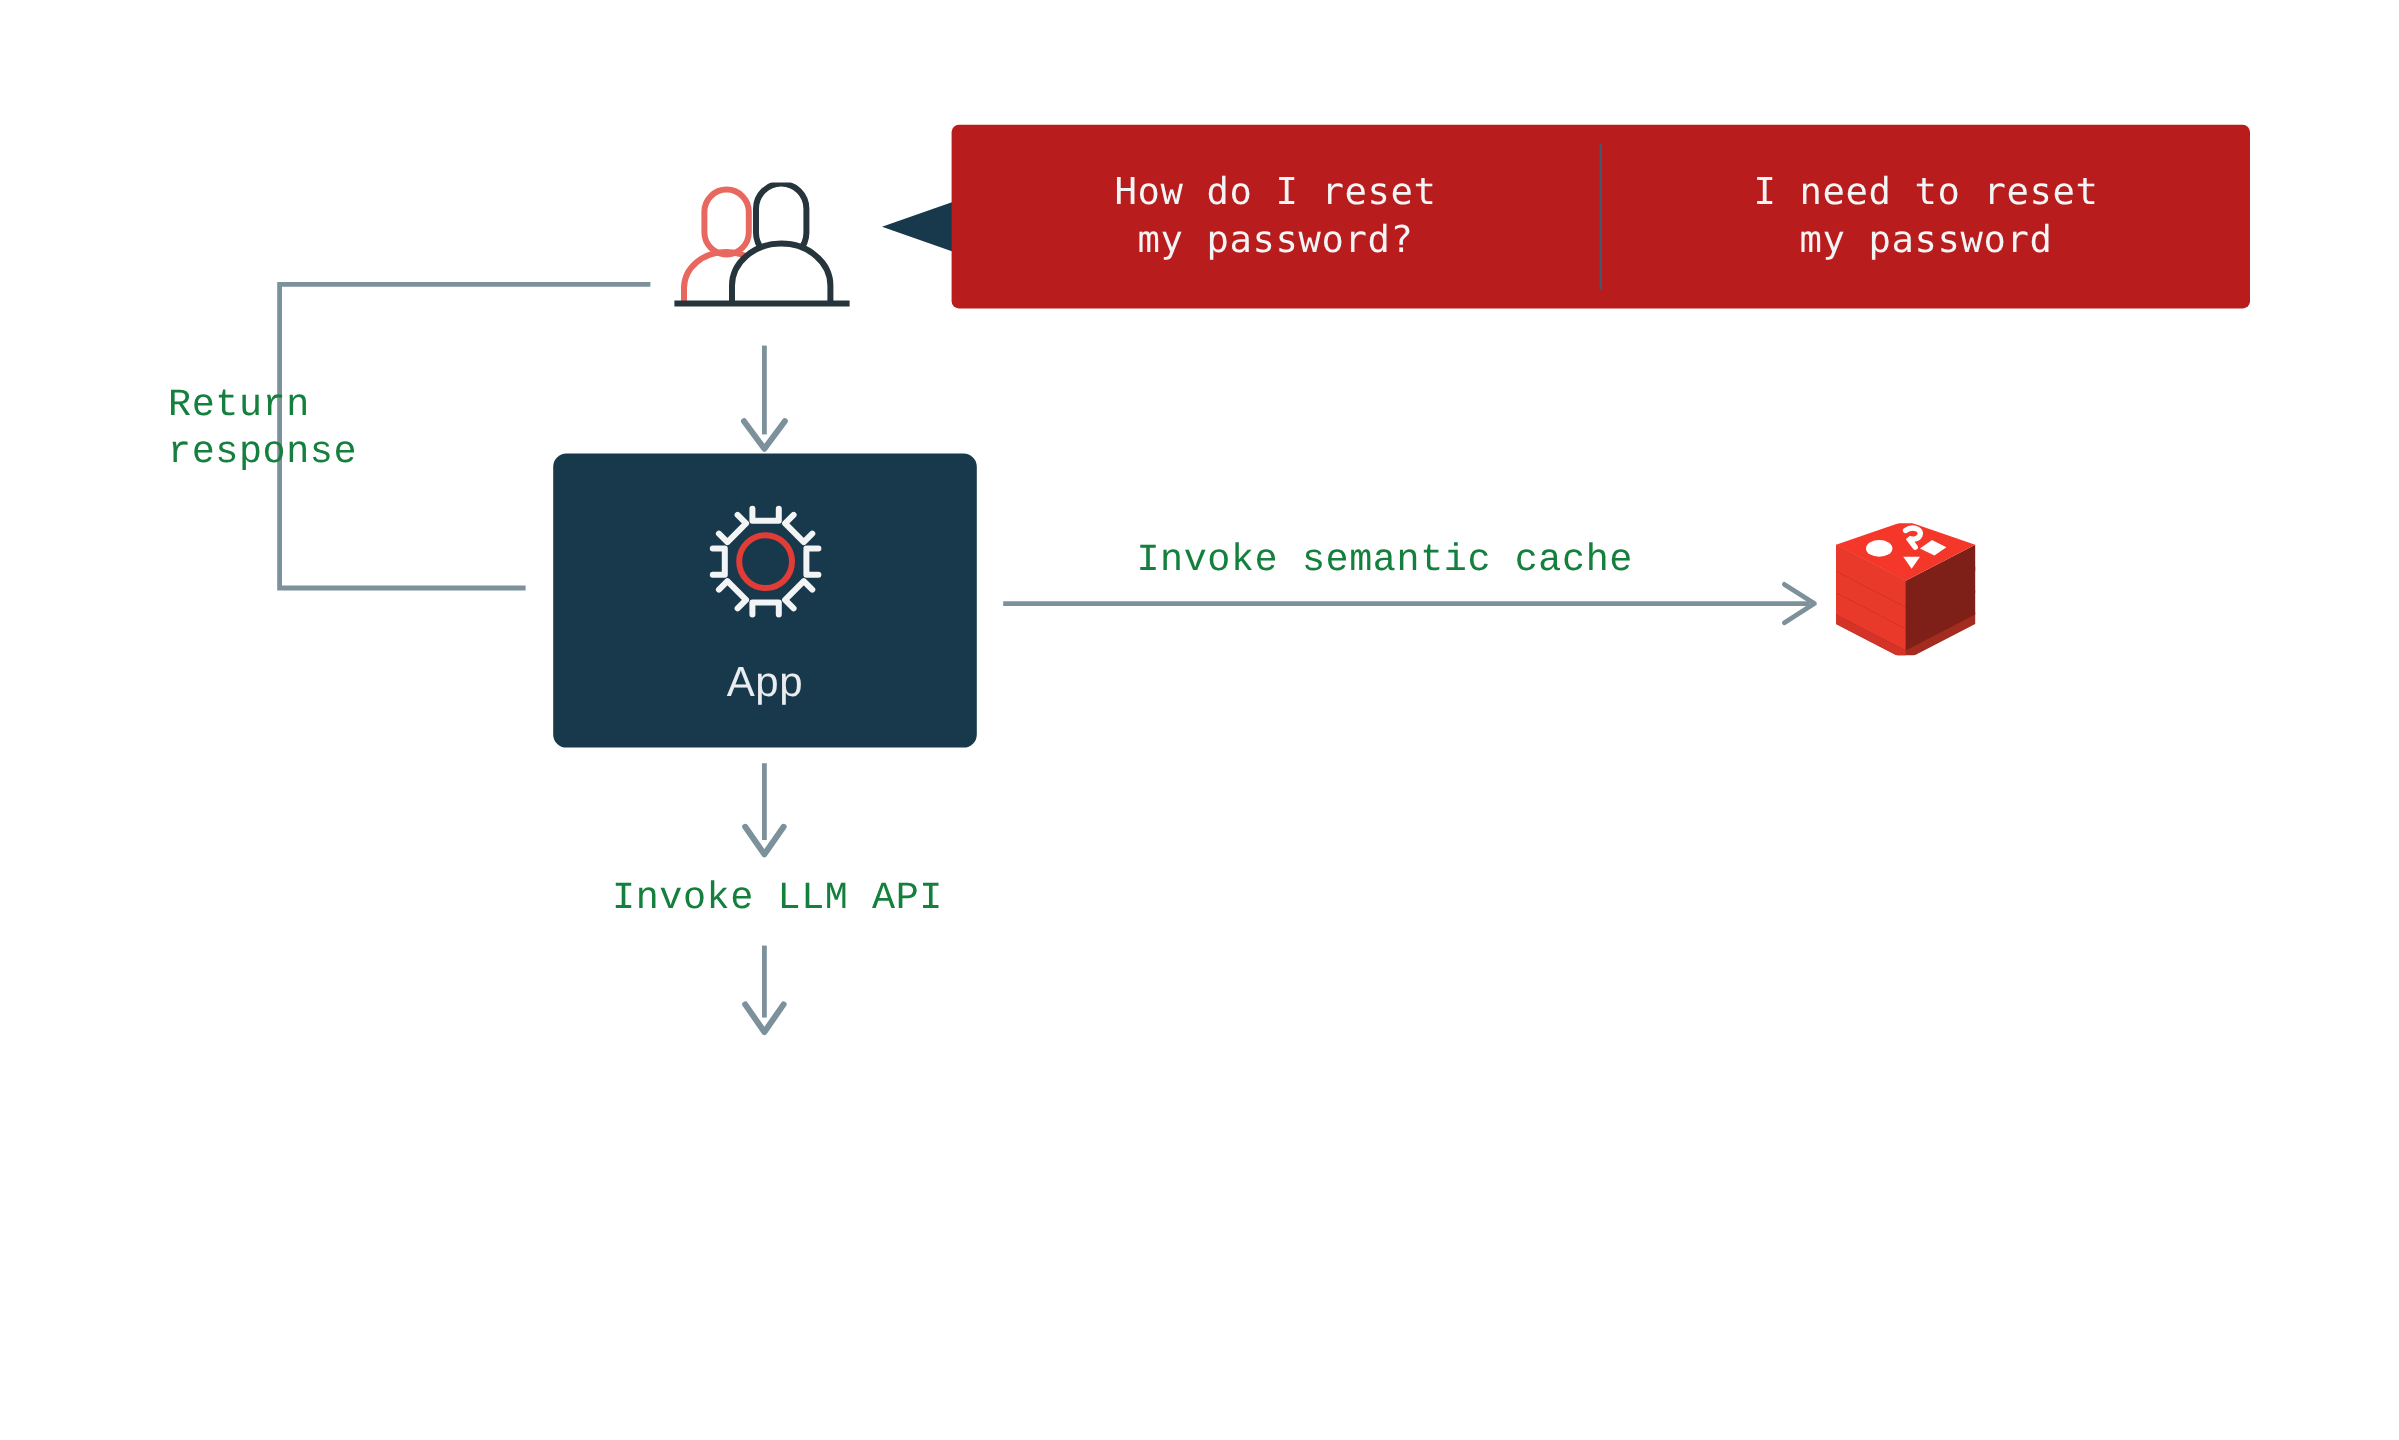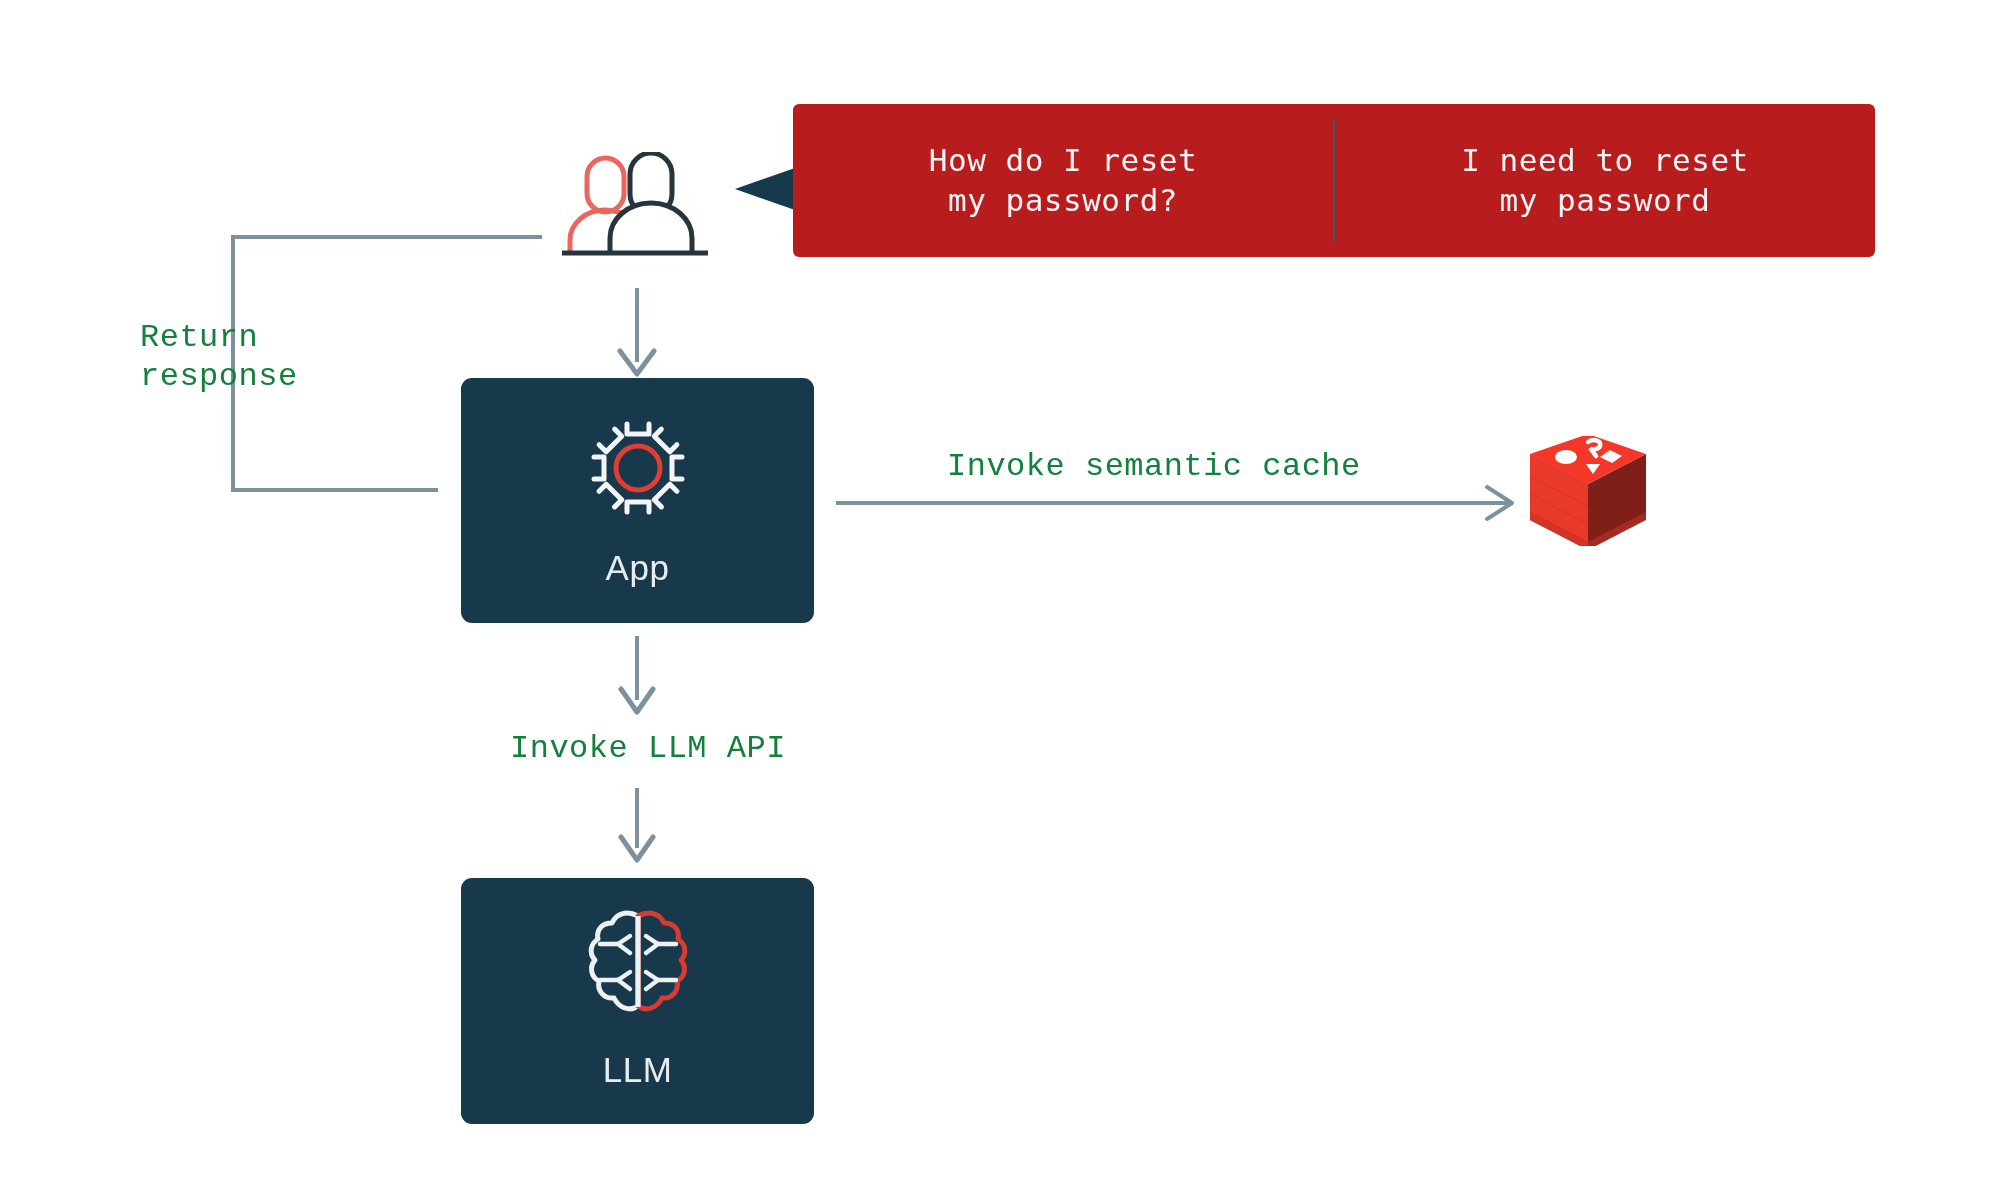--- a/index.html
+++ b/index.html
@@ -201,59 +201,20 @@
                 <path d="M -11 -44 L -11 -34 L 11 -34 L 11 -44"></path>
               </g>
           </g>
         </g>
         <circle cx="56" cy="56" r="22" fill="none" stroke="#e13c36" stroke-width="5"></circle>
       </svg>
     </div>
     <div class="card-label">App</div>
   </div>
 
-  <div class="card" id="card-llm">
-    <div class="card-icon">
-      <svg width="120" height="116" viewBox="0 0 120 116" xmlns="http://www.w3.org/2000/svg">
-
-        <path d="M 60 10
-                 C 48 4 38 8 34 17
-                 C 24 17 18 24 20 33
-                 C 12 38 11 48 17 54
-                 C 11 61 13 71 21 75
-                 C 19 85 26 93 36 92
-                 C 41 102 52 106 60 100 Z" fill="none" stroke="#eef1f2" stroke-width="5" stroke-linejoin="round"></path>
-
-        <path d="M 60 10
-                 C 72 4 82 8 86 17
-                 C 96 17 102 24 100 33
-                 C 108 38 109 48 103 54
-                 C 109 61 107 71 99 75
-                 C 101 85 94 93 84 92
-                 C 79 102 68 106 60 100 Z" fill="none" stroke="#d93a33" stroke-width="5" stroke-linejoin="round"></path>
-
-        <line x1="60" y1="10" x2="60" y2="101" stroke="#eef1f2" stroke-width="5"></line>
-
-        <g fill="none" stroke="#eef1f2" stroke-width="4.5" stroke-linecap="round">
-          <path d="M 22 38 L 40 38 L 52 30"></path>
-          <path d="M 40 38 L 52 47"></path>
-          <path d="M 22 74 L 40 74 L 52 66"></path>
-          <path d="M 40 74 L 52 83"></path>
-        </g>
-
-        <g fill="none" stroke="#eef1f2" stroke-width="4.5" stroke-linecap="round">
-          <path d="M 98 38 L 80 38 L 68 30"></path>
-          <path d="M 80 38 L 68 47"></path>
-          <path d="M 98 74 L 80 74 L 68 66"></path>
-          <path d="M 80 74 L 68 83"></path>
-        </g>
-      </svg>
-    </div>
-    <div class="card-label">LLM</div>
-  </div>
 
   <div class="redis-icon">
     <svg width="120" height="110" viewBox="0 0 120 110" xmlns="http://www.w3.org/2000/svg">
 
       <polygon points="2,74 60,104 118,74 118,84 60,114 2,84" fill="#a32b20"></polygon>
       <polygon points="2,74 60,104 60,114 2,84" fill="#d43427"></polygon>
 
       <polygon points="2,56 60,86 118,56 118,76 60,106 2,76" fill="#7e2017"></polygon>
       <polygon points="2,56 60,86 60,106 2,76" fill="#e8392b"></polygon>
       <polygon points="2,36 60,66 118,36 118,58 60,88 2,58" fill="#7e2017"></polygon>

